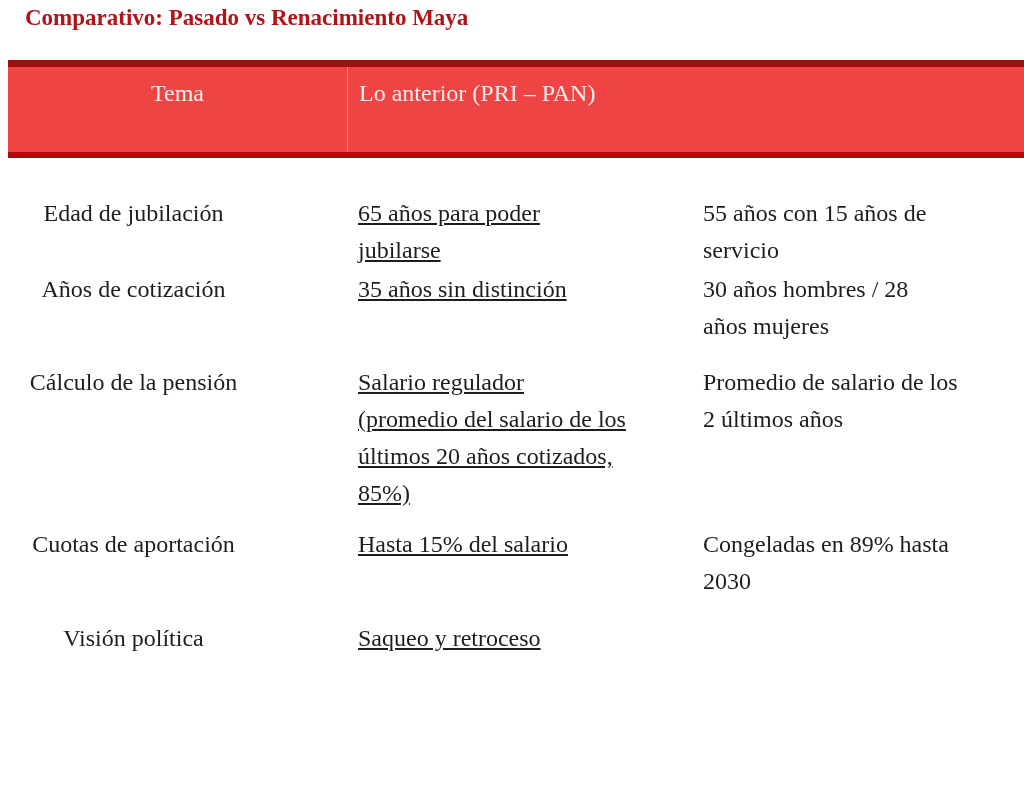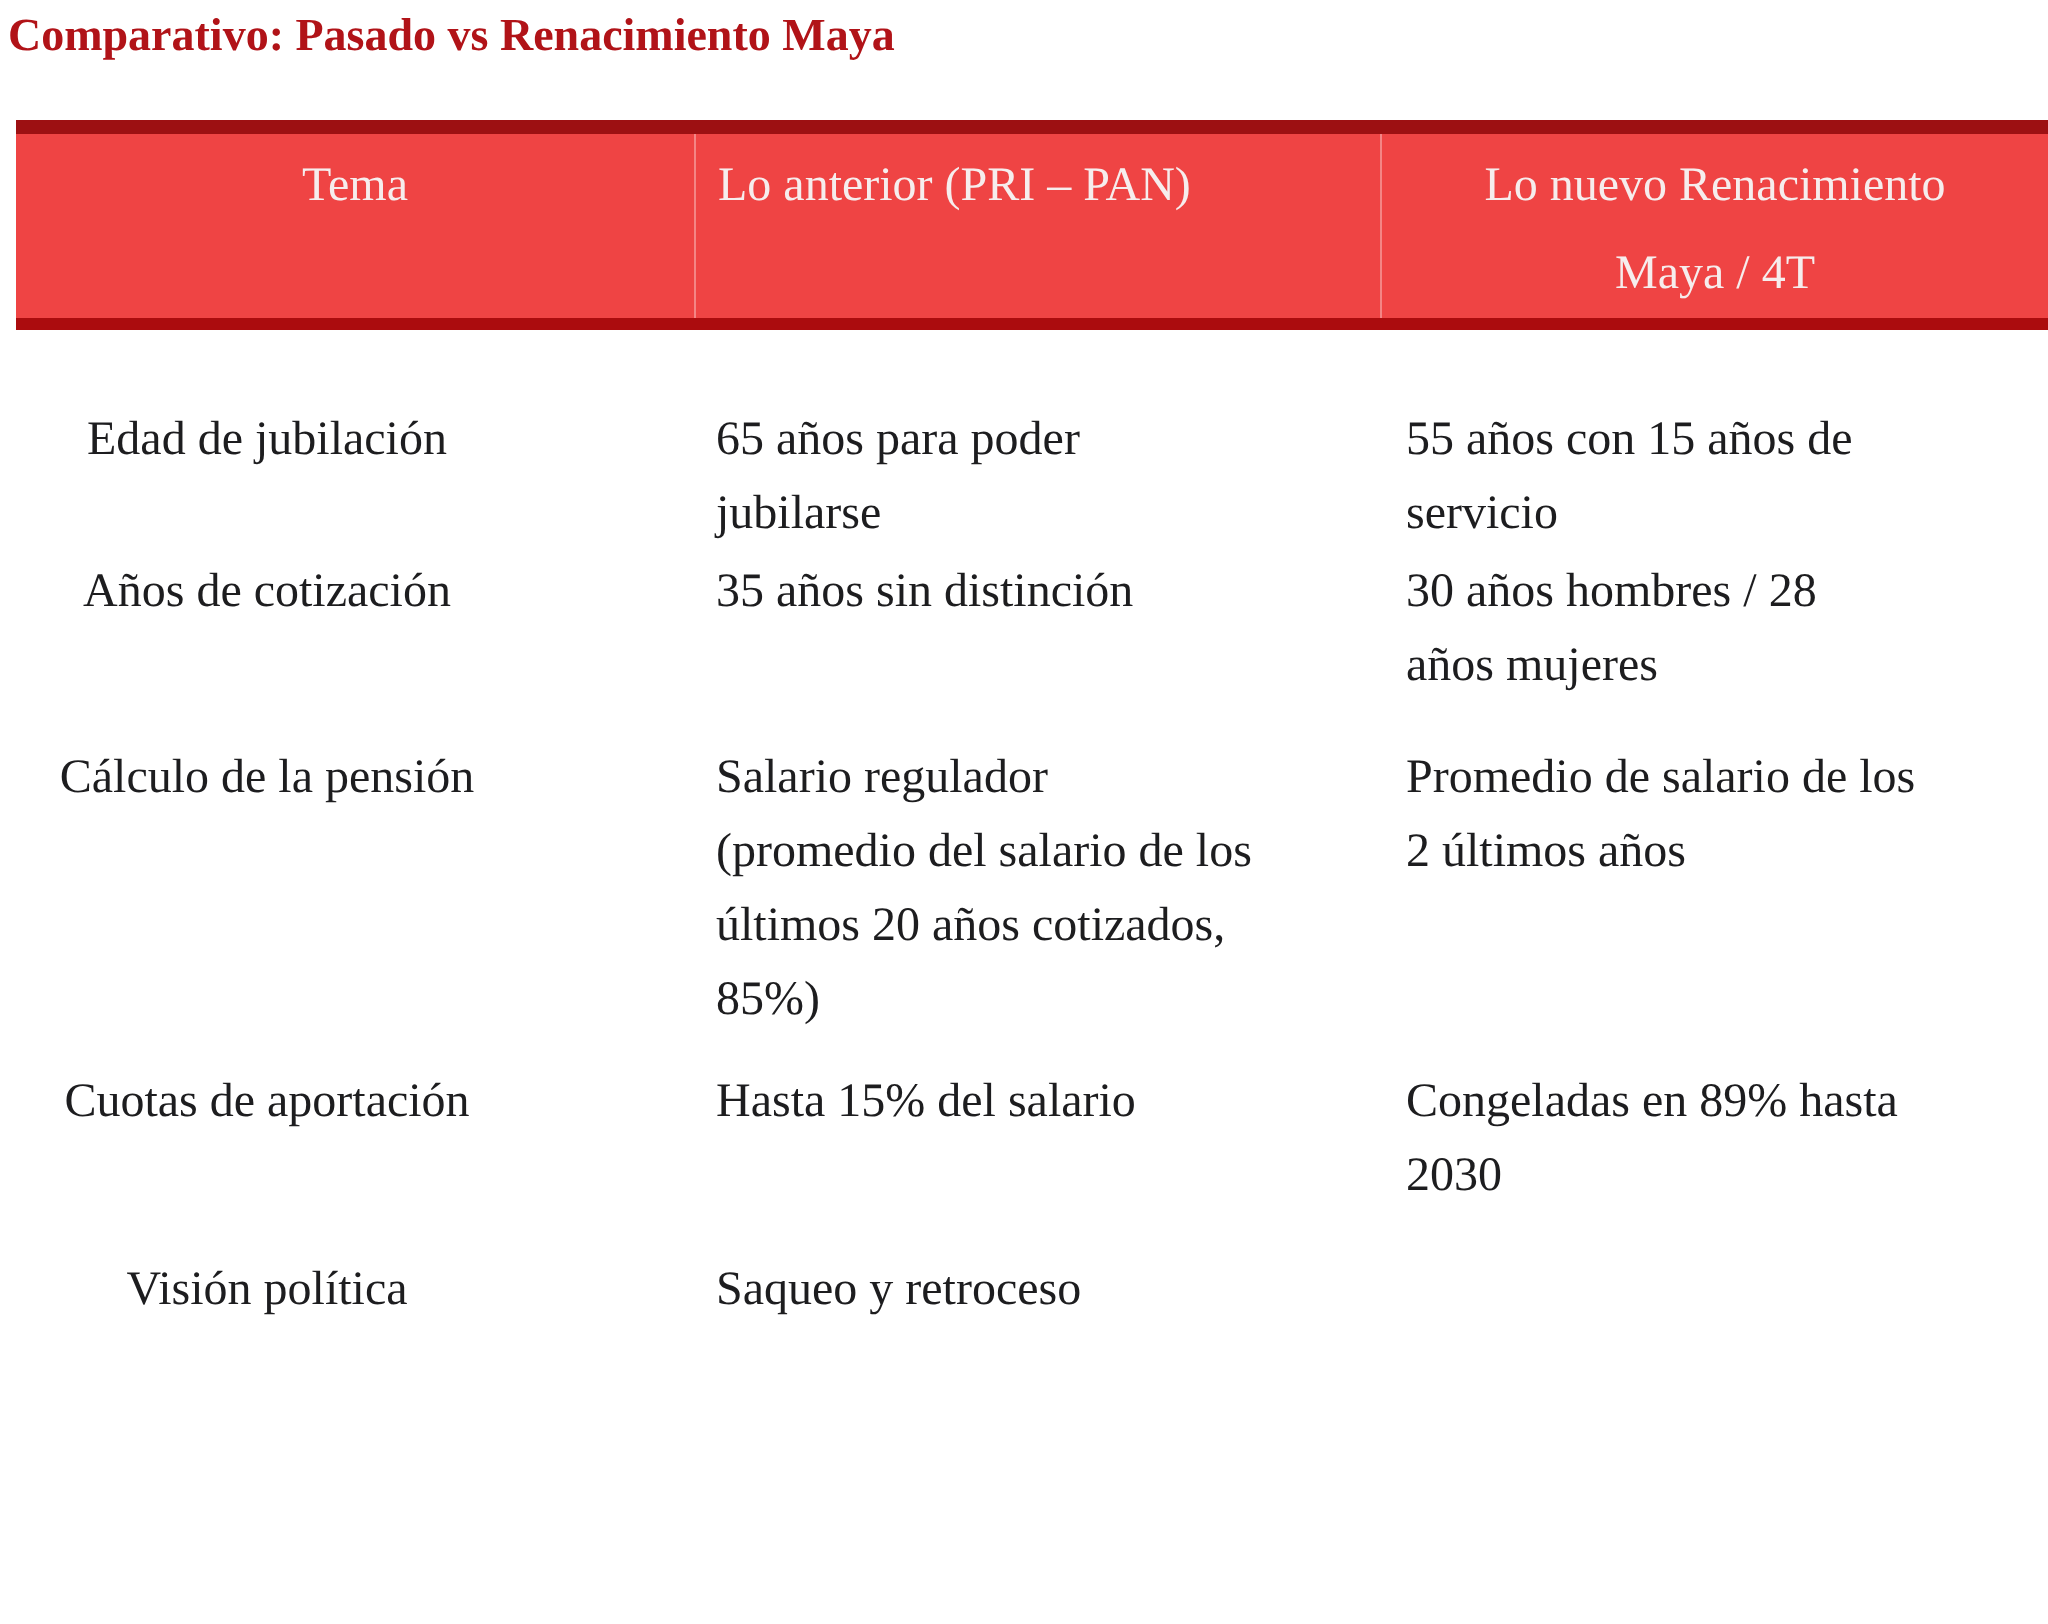--- a/index.html
+++ b/index.html
@@ -1,20 +1,20 @@
 <!DOCTYPE html>
 <html><head>
 <meta charset="utf-8">
 <style>
   * { margin:0; padding:0; box-sizing:border-box; }
   html,body { width:1024px; height:812px; background:#ffffff; overflow:hidden; }
   body { font-family:"Liberation Serif", serif; color:#1d1d1f; }
 
   .page-title {
-    margin:4px 0 0 4px;
+    margin:4px 0 0 25px;
     font-size:23px; line-height:28px; font-weight:bold;
     color:#b11318;
   }
 
   .cmp-table { margin:28px 0 0 8px; width:1016px; }
 
   .hdr-row {
     display:grid; grid-template-columns:339px 343px 334px;
     background:#ef4444;
     border-top:7px solid #9d1012;
@@ -35,38 +35,36 @@
   }
   .row-1 { padding-top:7px;margin-top:30px; }
   .row-2 { margin-top:2px; }
   .row-3 { margin-top:19px; }
   .row-4 { margin-top:14px; }
   .row-5 { margin-top:18px; }
   .row-6 { margin-top:20px; }
 
   .cell { white-space:pre-line; }
   .c-tema { text-align:center; padding-right:88px; }
-  .c-ant  { padding-left:11px; }
+  .c-ant  { padding-left:11px;text-decoration:underline; }
   .c-nvo  { padding-left:13px; padding-right:6px; }
 
   .line { white-space:normal; }
   .line-justify { text-align:justify; text-align-last:justify; padding-right:14px; }
 </style>
 </head>
 <body>
 
 <div class="page-title">Comparativo: Pasado vs Renacimiento Maya</div>
 
 <div class="cmp-table">
 
   <div class="hdr-row">
     <div class="hdr-cell hdr-tema">Tema</div>
     <div class="hdr-cell hdr-ant">Lo anterior (PRI – PAN)</div>
-    <div class="hdr-cell hdr-nvo">Lo nuevo Renacimiento
-Maya / 4T</div>
   </div>
 
   <div class="body-row row-1">
     <div class="cell c-tema">Edad de jubilación</div>
     <div class="cell c-ant">65 años para poder
 jubilarse</div>
     <div class="cell c-nvo">55 años con 15 años de
 servicio</div>
   </div>
 

